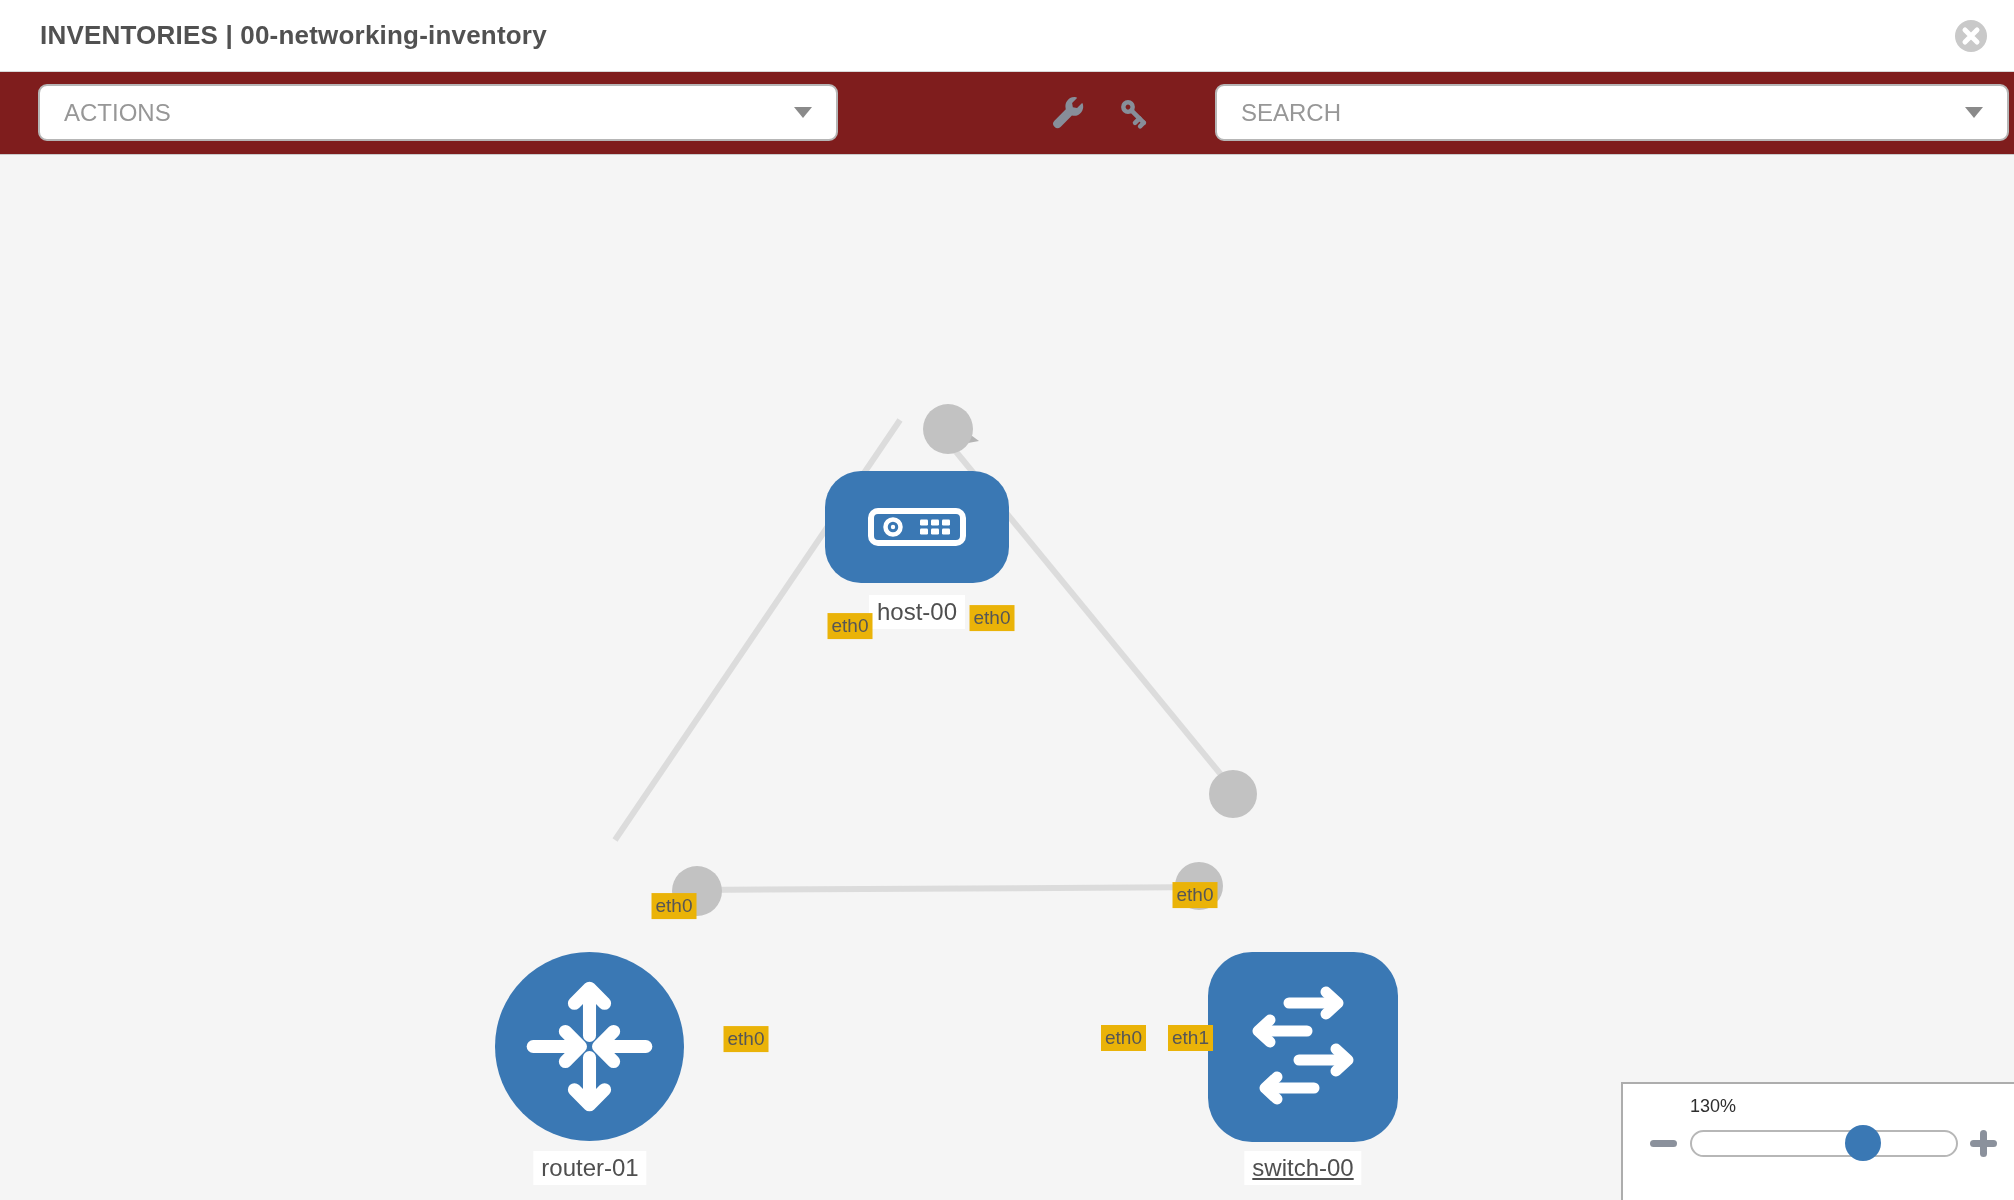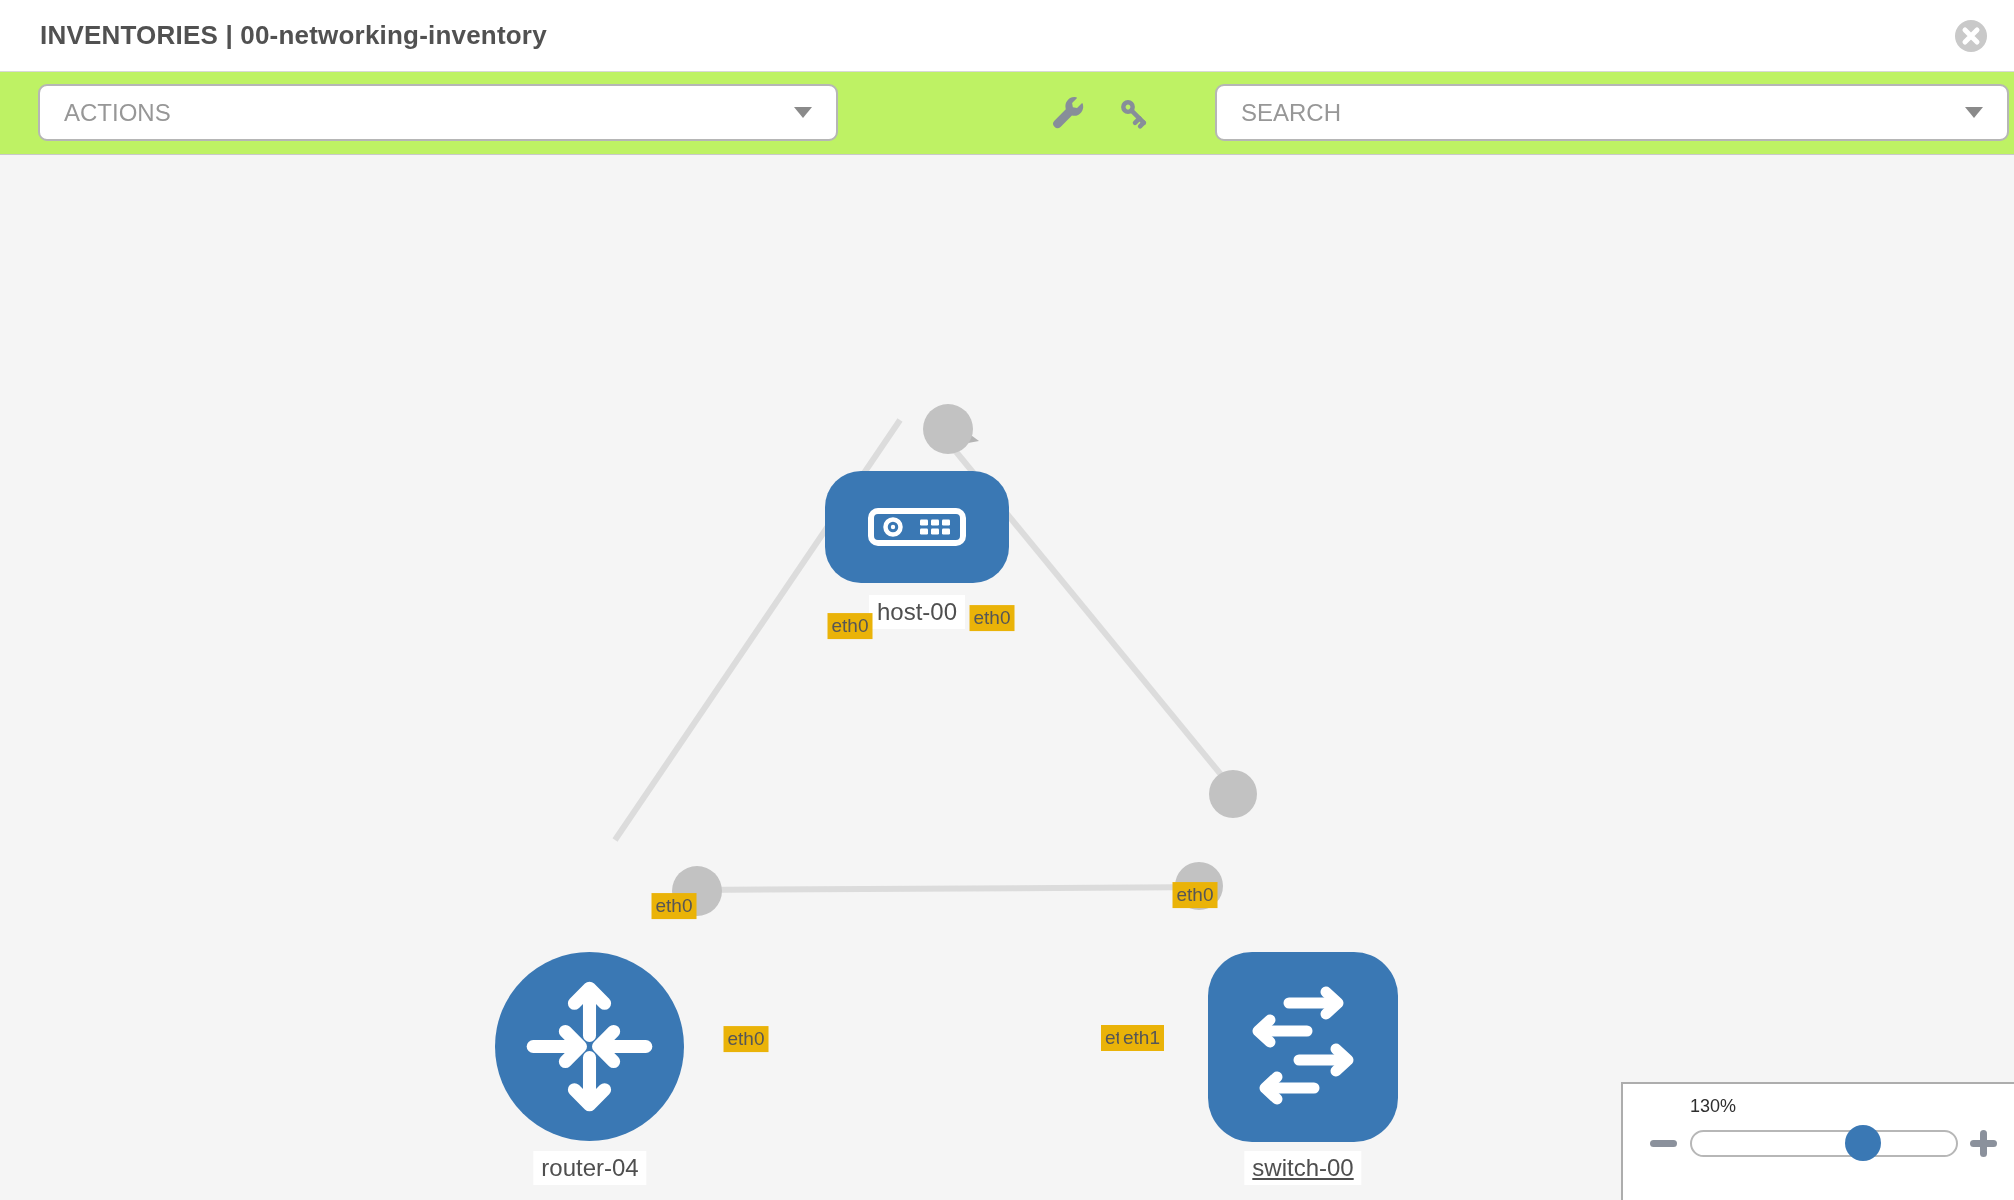--- a/index.html
+++ b/index.html
@@ -7,21 +7,21 @@
   #app{position:relative;width:2014px;height:1200px;overflow:hidden;padding-left:36px;}
 
   
   .header{position:absolute;left:0;top:0;width:2014px;height:71px;background:#fff;
     border-bottom:1px solid #d8d8d8;}
   .header-title{position:absolute;left:40px;top:0;line-height:71px;font-size:26px;
     font-weight:700;color:#515151;letter-spacing:.2px;}
   .close-btn{position:absolute;right:26px;top:19px;width:34px;height:34px;cursor:pointer;}
 
   
-  .toolbar{position:absolute;left:0;top:72px;width:2014px;height:82px;background:#bef264;
+  .toolbar{position:absolute;left:0;top:72px;width:2014px;height:82px;background:#7f1d1d;
     border-bottom:1px solid #c9c9c9;}
   .dropdown{position:absolute;top:12px;height:57px;background:#fff;border:2px solid #b6b6b6;
     border-radius:9px;box-sizing:border-box;display:flex;align-items:center;
     justify-content:space-between;padding:0 24px;font-size:24px;color:#979797;cursor:pointer;}
   .dd-actions{left:38px;width:800px;}
   .dd-search{left:1183px;width:794px;margin-left:32px;}
   .caret{width:0;height:0;border-left:9px solid transparent;border-right:9px solid transparent;
     border-top:11px solid #8a8a8a;}
   .tool-btn{position:absolute;top:24px;width:36px;height:36px;cursor:pointer;}
   .tool-wrench{left:1049px;}
@@ -150,30 +150,30 @@
             <path d="M62 68 L50 79 L62 90"></path>
           <path d="M91 108 L138 108"></path>
             <path d="M128 97 L140 108 L128 119"></path>
           <path d="M106 136 L59 136"></path>
             <path d="M69 125 L57 136 L69 147"></path>
         </g>
       </svg>
     </div>
 
     <div class="node-label" style="left:917px;top:457px;">host-00</div>
-    <div class="node-label" style="left:590px;top:1013px;">router-04</div>
+    <div class="node-label" style="left:590px;top:1013px;">router-01</div>
     <div class="node-label" style="left:1303px;top:1013px;text-decoration:underline;">switch-00</div>
 
     <div class="eth-label eth-center" style="left:850px;top:471px;">eth0</div>
     <div class="eth-label eth-center" style="left:992px;top:463px;">eth0</div>
     <div class="eth-label eth-center" style="left:674px;top:751px;">eth0</div>
     <div class="eth-label eth-center" style="left:1195px;top:740px;">eth0</div>
     <div class="eth-label eth-center" style="left:746px;top:884px;">eth0</div>
     <div class="eth-label" style="left:1101px;top:870px;z-index:3;">eth0</div>
-    <div class="eth-label" style="left:1119px;top:870px;z-index:4;">eth1</div>
+    <div class="eth-label" style="left:1168px;top:870px;z-index:4;">eth1</div>
   </div>
 
   <div class="zoom-panel"></div>
   <div class="zoom-level">130%</div>
   <div class="zoom-minus"></div>
   <div class="zoom-track"></div>
   <div class="zoom-knob"></div>
   <div class="zoom-plus"></div>
 
 </div>

